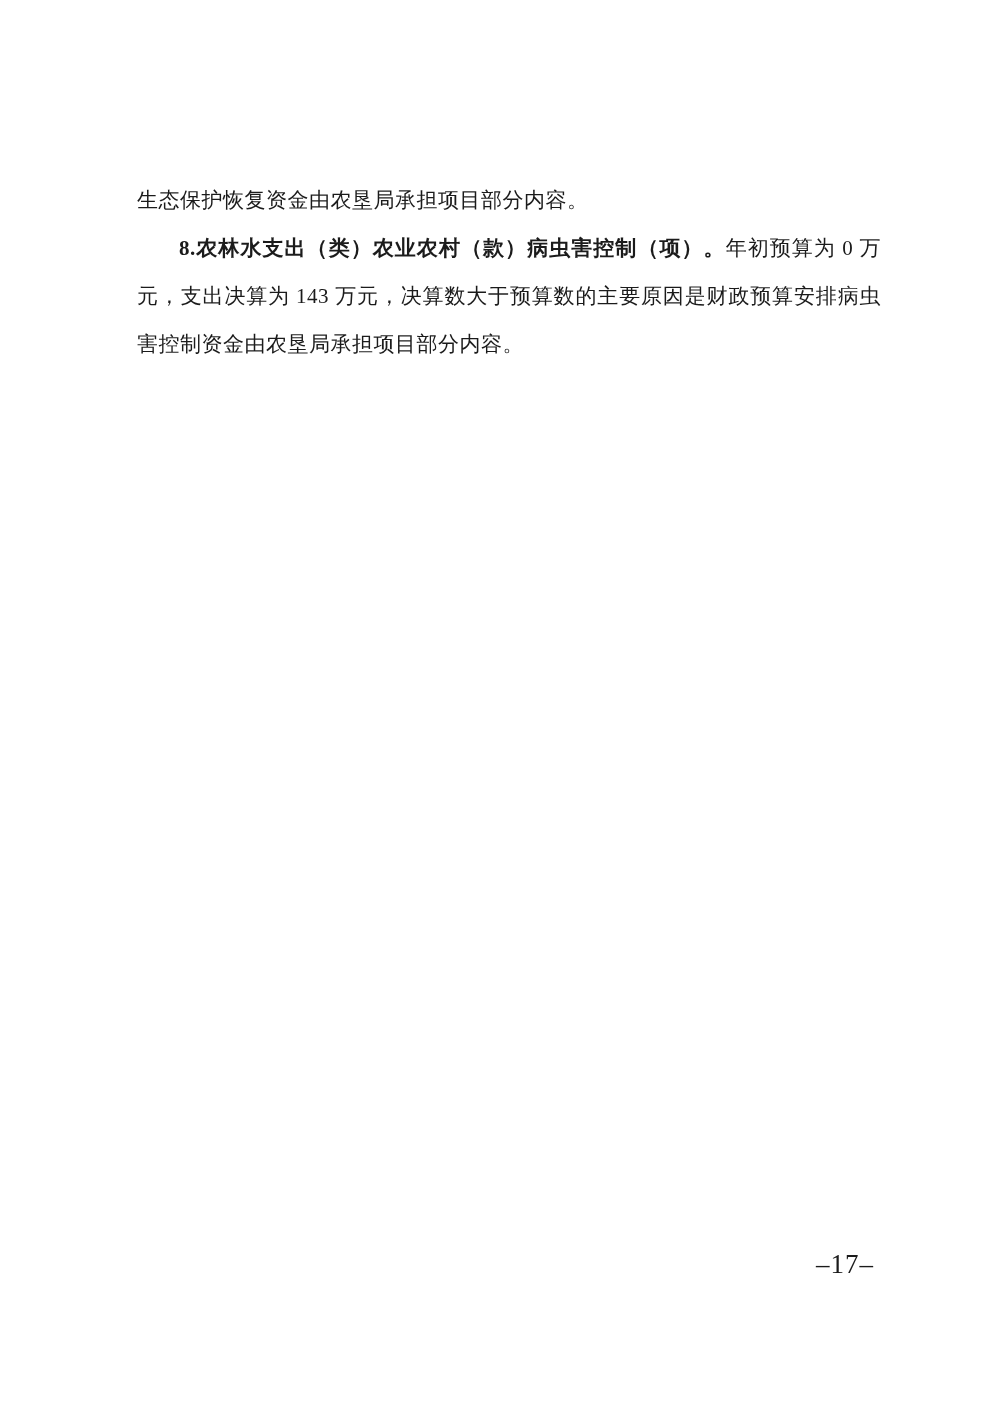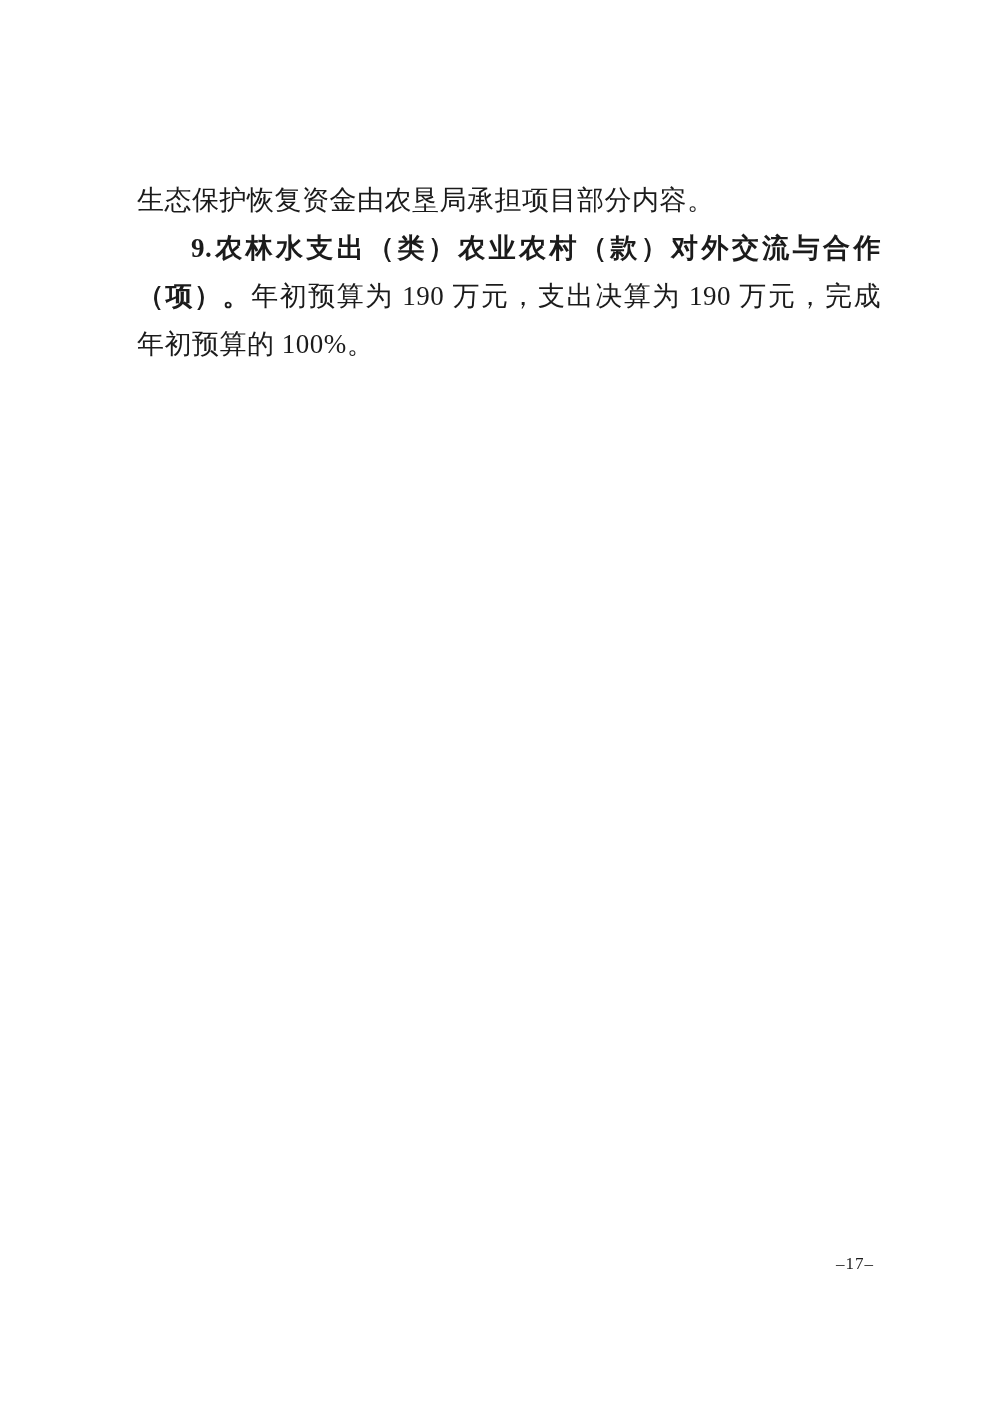--- a/index.html
+++ b/index.html
@@ -17,57 +17,57 @@
     color: #1b1b1b;
   }
   .content {
     position: absolute;
     left: 137px;
     top: 176px;
     width: 744px;
   }
   .para {
     margin: 0;
-    font-size: 27px;
+    font-size: 21px;
     line-height: 48px;
     text-align: justify;
     text-indent: 2em;
     letter-spacing: 0.5px;
     word-break: break-all;
   }
   .para.no-indent {
     text-indent: 0;
   }
   .lead {
     font-weight: 700;
   }
   .footer {
     position: absolute;
     top: 1250px;
     right: 126px;
-    font-size: 17px;
+    font-size: 27px;
     line-height: 28px;
     letter-spacing: 1px;
     color: #1b1b1b;
   }
 </style>
 </head>
 <body>
 
 <div class="page">
   <div class="content">
 
     <p class="para no-indent">
       <span class="body-text">生态保护恢复资金由农垦局承担项目部分内容。</span>
     </p>
 
 
+    <p class="para">
+      <span class="lead">8.农林水支出（类）农业农村（款）病虫害控制（项）。</span><span class="body-text">年初预算为 0 万元，支出决算为 143 万元，决算数大于预算数的主要原因是财政预算安排病虫害控制资金由农垦局承担项目部分内容。</span>
+    </p>
 
-    <p class="para">
-      <span class="lead">9.农林水支出（类）农业农村（款）对外交流与合作（项）。</span><span class="body-text">年初预算为 190 万元，支出决算为 190 万元，完成年初预算的 100%。</span>
-    </p>
 
 
 
   </div>
 
   <div class="footer">–17–</div>
 </div>
 
 </body></html>

